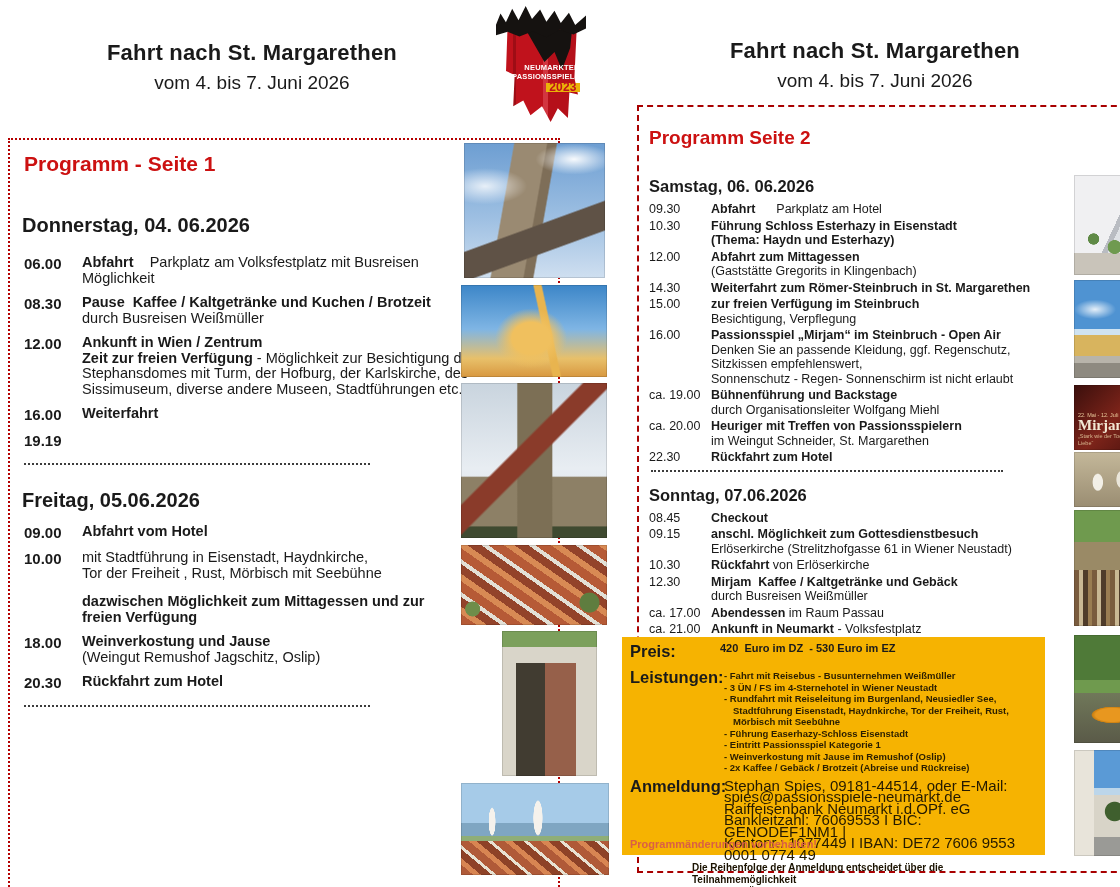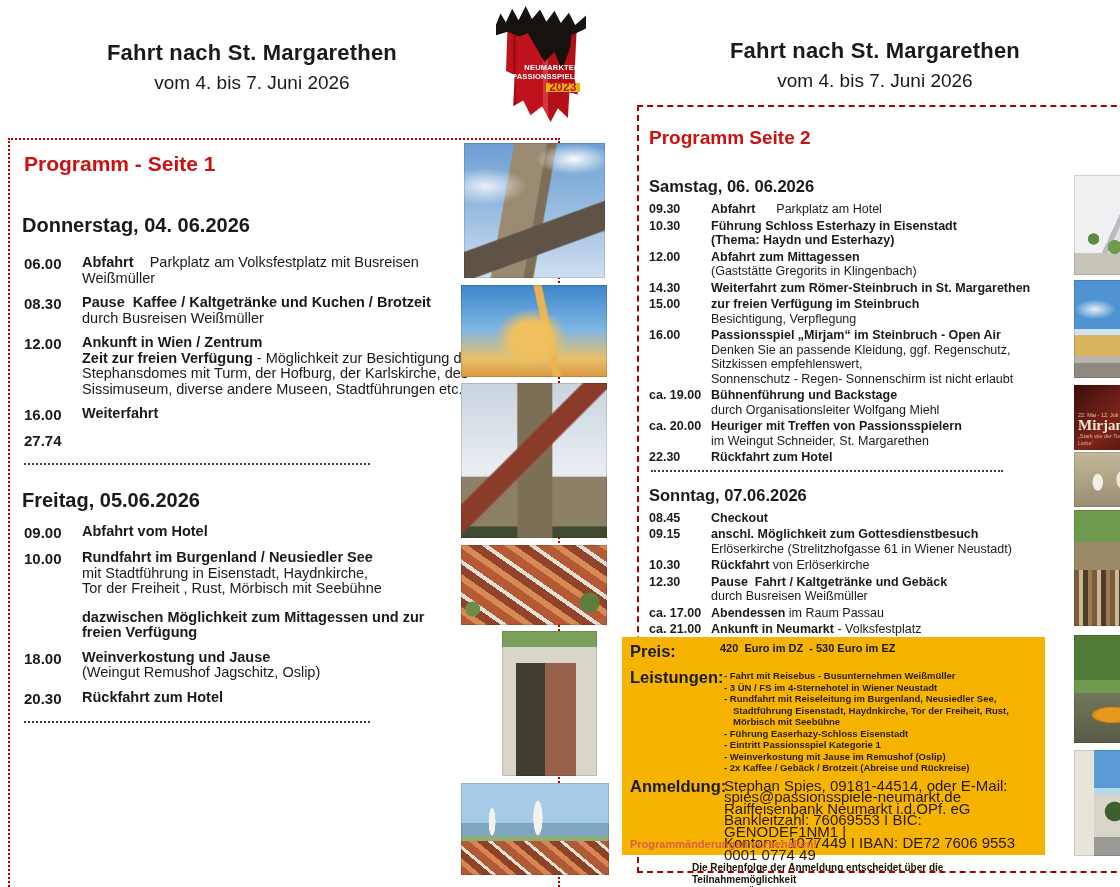--- a/index.html
+++ b/index.html
@@ -37,21 +37,21 @@
   .day-header{font-weight:bold;}
   #sched1 .day-header{font-size:20px;margin:38px 0 18px 4px;}
   #sched1 .day-header.later{margin:24px 0 12px 4px;}
   #sched2 .day-header{font-size:16.5px;margin:28px 0 6px 2px;}
   #sched2 .day-header.later{margin:14px 0 6px 2px;}
   .row{display:flex;align-items:flex-start;}
   #sched1 .row{margin:0 0 9px 6px;font-size:14.5px;}
   #sched1 .time{width:58px;flex:none;font-weight:bold;font-size:15px;}
   #sched1 .line{line-height:15.5px;}
   #sched2 .row{margin:0 0 2px 2px;font-size:12.5px;}
-  #sched2 .time{width:62px;flex:none;font-weight:bold;font-size:12.5px;}
+  #sched2 .time{width:62px;flex:none;font-weight:normal;font-size:12.5px;}
   #sched2 .line{line-height:14.5px;}
   .row.gap{margin-top:6px;}
   .rowtext{flex:1;}
   .line{white-space:pre-wrap;}
   .line.blank{height:13px;}
   .seg-b{font-weight:bold;}
   .divider{border-top:2px dotted #3c3c3c;height:0;}
   #sched1 .divider{width:346px;margin:14px 0 22px 6px;}
   #sched2 .divider{width:352px;margin:5px 0 12px 4px;}
 
@@ -162,21 +162,21 @@
 </div>
 
 <div class="panel p1">
   <div class="panel-title">Programm - Seite 1</div>
   <div id="sched1">
       <div class="day-header">Donnerstag, 04. 06.2026</div>
       <div class="row">
         <div class="time">06.00</div>
         <div class="rowtext">
           <div class="line"><span class="seg-b">Abfahrt</span><span class="seg">    Parkplatz am Volksfestplatz mit Busreisen</span></div>
-          <div class="line"><span class="seg">Weißmüller</span></div>
+          <div class="line"><span class="seg">Möglichkeit</span></div>
         </div>
       </div>
       <div class="row">
         <div class="time">08.30</div>
         <div class="rowtext">
           <div class="line"><span class="seg-b">Pause  Kaffee / Kaltgetränke und Kuchen / Brotzeit</span></div>
           <div class="line"><span class="seg">durch Busreisen Weißmüller</span></div>
         </div>
       </div>
       <div class="row">
@@ -188,34 +188,33 @@
           <div class="line"><span class="seg">Sissimuseum, diverse andere Museen, Stadtführungen etc.</span></div>
         </div>
       </div>
       <div class="row">
         <div class="time">16.00</div>
         <div class="rowtext">
           <div class="line"><span class="seg-b">Weiterfahrt</span></div>
         </div>
       </div>
       <div class="row">
-        <div class="time">27.74</div>
+        <div class="time">19.19</div>
       </div>
       <div class="divider"></div>
       <div class="day-header later">Freitag, 05.06.2026</div>
       <div class="row">
         <div class="time">09.00</div>
         <div class="rowtext">
           <div class="line"><span class="seg-b">Abfahrt vom Hotel</span></div>
         </div>
       </div>
       <div class="row">
         <div class="time">10.00</div>
         <div class="rowtext">
-          <div class="line"><span class="seg-b">Rundfahrt im Burgenland / Neusiedler See</span></div>
           <div class="line"><span class="seg">mit Stadtführung in Eisenstadt, Haydnkirche,</span></div>
           <div class="line"><span class="seg">Tor der Freiheit , Rust, Mörbisch mit Seebühne</span></div>
           <div class="line blank"><span class="seg"></span></div>
           <div class="line"><span class="seg-b">dazwischen Möglichkeit zum Mittagessen und zur</span></div>
           <div class="line"><span class="seg-b">freien Verfügung</span></div>
         </div>
       </div>
       <div class="row gap">
         <div class="time">18.00</div>
         <div class="rowtext">
@@ -316,21 +315,21 @@
       </div>
       <div class="row">
         <div class="time">10.30</div>
         <div class="rowtext">
           <div class="line"><span class="seg-b">Rückfahrt</span><span class="seg"> von Erlöserkirche</span></div>
         </div>
       </div>
       <div class="row">
         <div class="time">12.30</div>
         <div class="rowtext">
-          <div class="line"><span class="seg-b">Pause  Fahrt / Kaltgetränke und Gebäck</span></div>
+          <div class="line"><span class="seg-b">Mirjam  Kaffee / Kaltgetränke und Gebäck</span></div>
           <div class="line"><span class="seg">durch Busreisen Weißmüller</span></div>
         </div>
       </div>
       <div class="row gap">
         <div class="time">ca. 17.00</div>
         <div class="rowtext">
           <div class="line"><span class="seg-b">Abendessen</span><span class="seg"> im Raum Passau</span></div>
         </div>
       </div>
       <div class="row">

